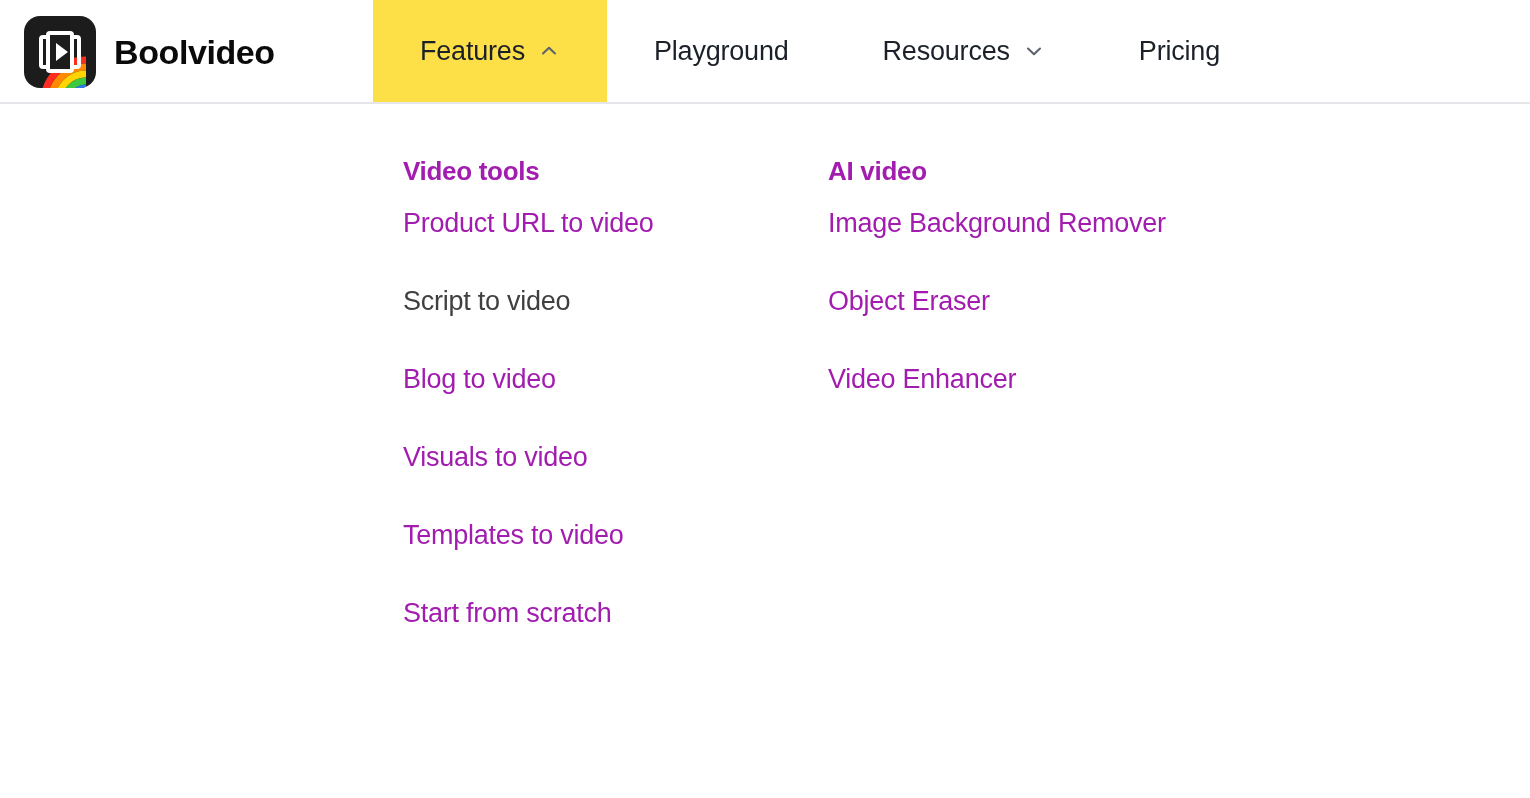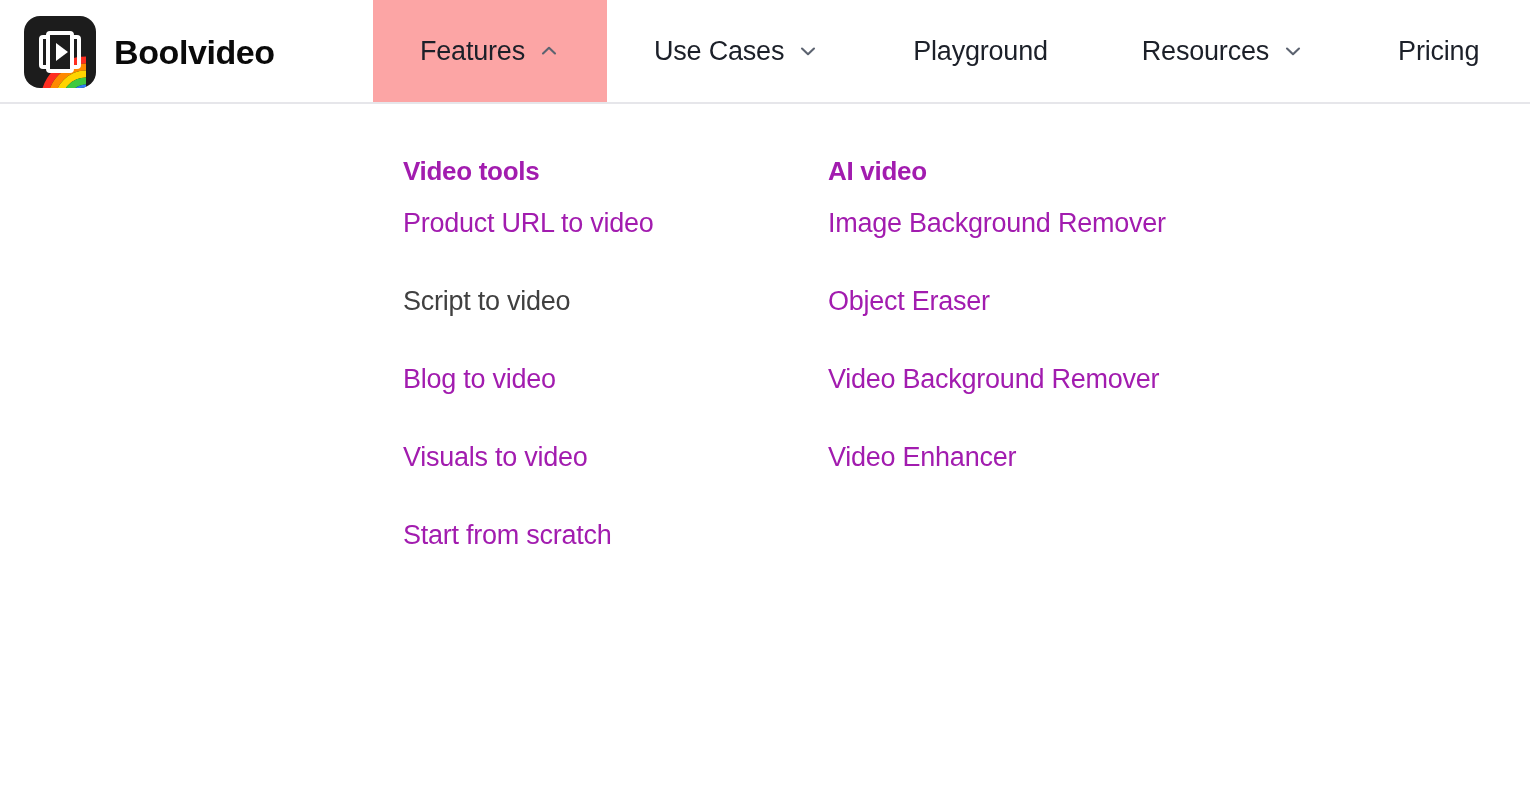--- a/index.html
+++ b/index.html
@@ -57,21 +57,21 @@
     gap:13px;
     padding:0 47px;
     height:102px;
     font-size:27px;
     color:#1c2029;
     letter-spacing:-0.2px;
     white-space:nowrap;
     cursor:pointer;
     background:transparent;
   }
-  .nav-item.active { background:#fca5a5; }
+  .nav-item.active { background:#fde047; }
   .nav-label { line-height:1; }
   .chev { display:block; width:22px; height:22px; flex:0 0 auto; }
   .chev svg { display:block; }
 
   
   #dropdown {
     position:absolute; left:0; top:106px;
     width:1530px; height:692px;
     background:#ffffff;
   }
@@ -135,28 +135,20 @@
 
       <div class="nav-item active">
         <span class="nav-label">Features</span>
         <span class="chev">
           <svg width="22" height="22" viewBox="0 0 22 22">
             <path d="M5 13.5 L11 7.8 L17 13.5" fill="none" stroke="#5c6370" stroke-width="2.1" stroke-linecap="round" stroke-linejoin="round"></path>
           </svg>
         </span>
       </div>
 
-      <div class="nav-item">
-        <span class="nav-label">Use Cases</span>
-        <span class="chev">
-          <svg width="22" height="22" viewBox="0 0 22 22">
-            <path d="M5 8.5 L11 14.2 L17 8.5" fill="none" stroke="#5c6370" stroke-width="2.1" stroke-linecap="round" stroke-linejoin="round"></path>
-          </svg>
-        </span>
-      </div>
 
       <div class="nav-item">
         <span class="nav-label">Playground</span>
       </div>
 
       <div class="nav-item">
         <span class="nav-label">Resources</span>
         <span class="chev">
           <svg width="22" height="22" viewBox="0 0 22 22">
             <path d="M5 8.5 L11 14.2 L17 8.5" fill="none" stroke="#5c6370" stroke-width="2.1" stroke-linecap="round" stroke-linejoin="round"></path>
@@ -173,29 +165,29 @@
 
   <section id="dropdown">
 
     <div class="col" id="col-video">
       <h3 class="col-heading">Video tools</h3>
       <div class="col-list">
         <a class="menu-item">Product URL to video</a>
         <a class="menu-item selected">Script to video</a>
         <a class="menu-item">Blog to video</a>
         <a class="menu-item">Visuals to video</a>
+        <a class="menu-item">Templates to video</a>
         <a class="menu-item">Start from scratch</a>
       </div>
     </div>
 
     <div class="col" id="col-ai">
       <h3 class="col-heading">AI video</h3>
       <div class="col-list">
         <a class="menu-item">Image Background Remover</a>
         <a class="menu-item">Object Eraser</a>
-        <a class="menu-item">Video Background Remover</a>
         <a class="menu-item">Video Enhancer</a>
       </div>
     </div>
 
   </section>
 
 </div>
 
 </body></html>

